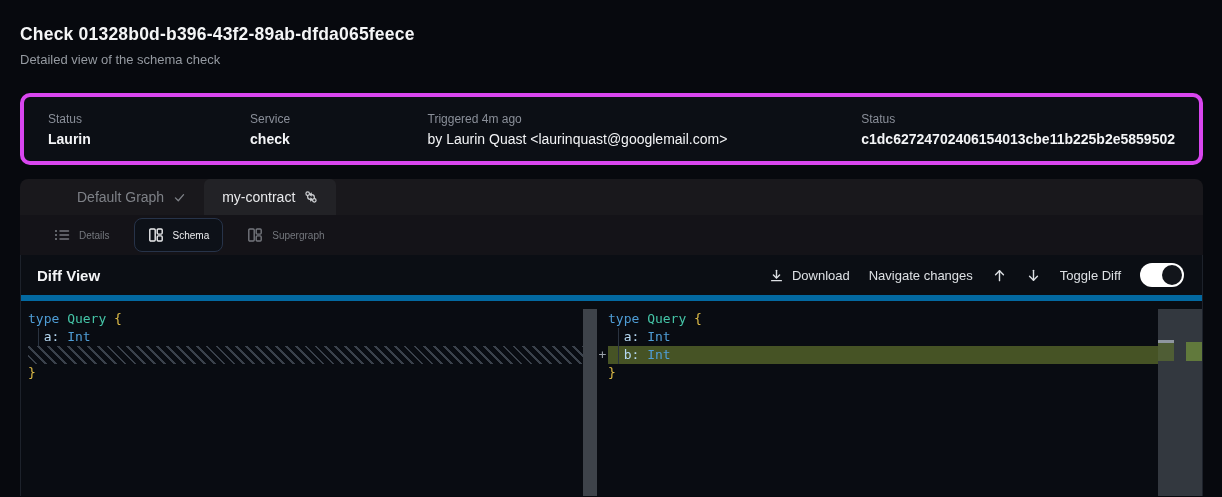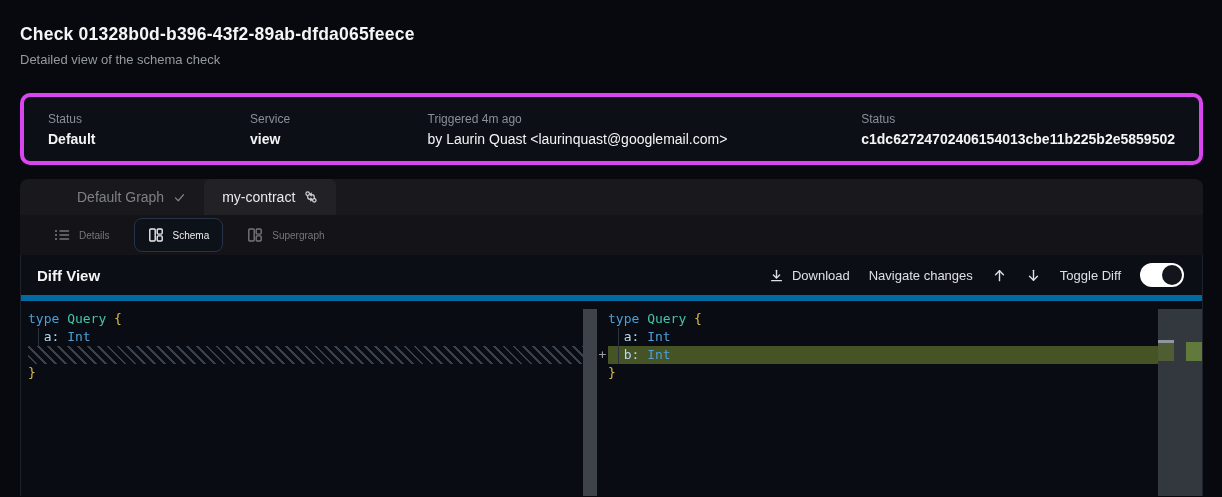--- a/index.html
+++ b/index.html
@@ -99,25 +99,25 @@
 <body>
 
 <div class="wrap">
 
   <h1 class="page-title">Check 01328b0d-b396-43f2-89ab-dfda065feece</h1>
   <div class="page-subtitle">Detailed view of the schema check</div>
 
   <div class="meta-card">
     <div class="meta-col">
       <div class="meta-label">Status</div>
-      <div class="meta-value">Default</div>
+      <div class="meta-value">Laurin</div>
     </div>
     <div class="meta-col">
       <div class="meta-label">Service</div>
-      <div class="meta-value">view</div>
+      <div class="meta-value">check</div>
     </div>
     <div class="meta-col">
       <div class="meta-label">Triggered 4m ago</div>
       <div class="meta-value regular">by Laurin Quast &lt;laurinquast@googlemail.com&gt;</div>
     </div>
     <div class="meta-col">
       <div class="meta-label">Status</div>
       <div class="meta-value">c1dc62724702406154013cbe11b225b2e5859502</div>
     </div>
   </div>

